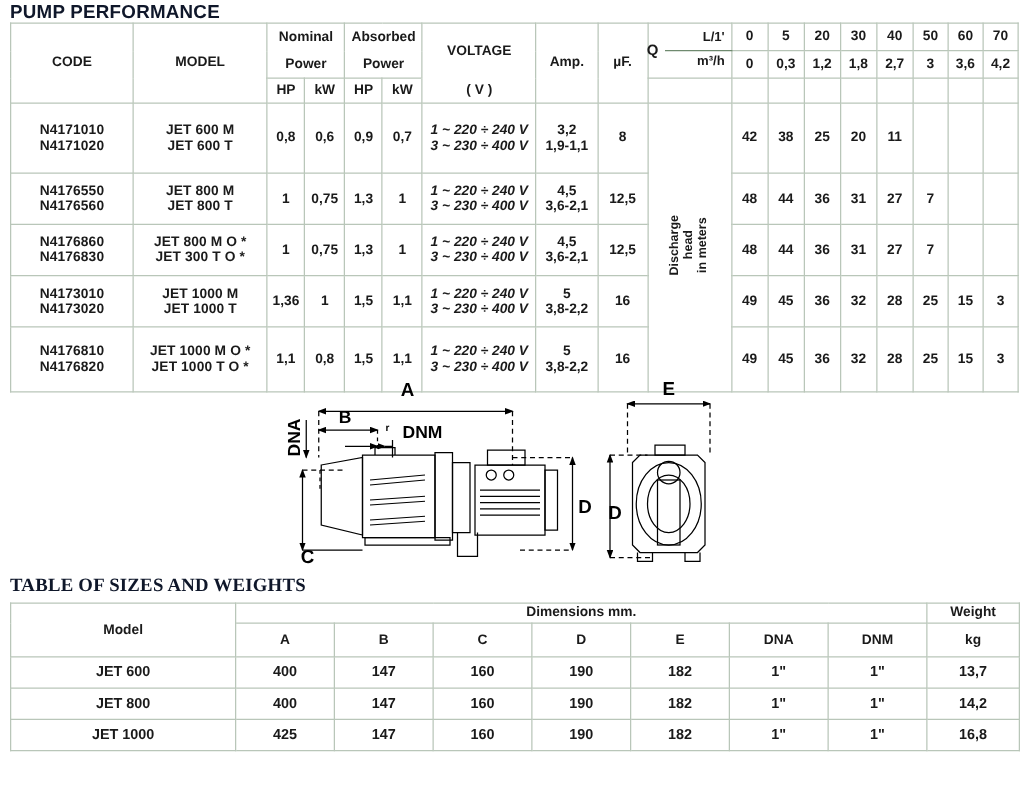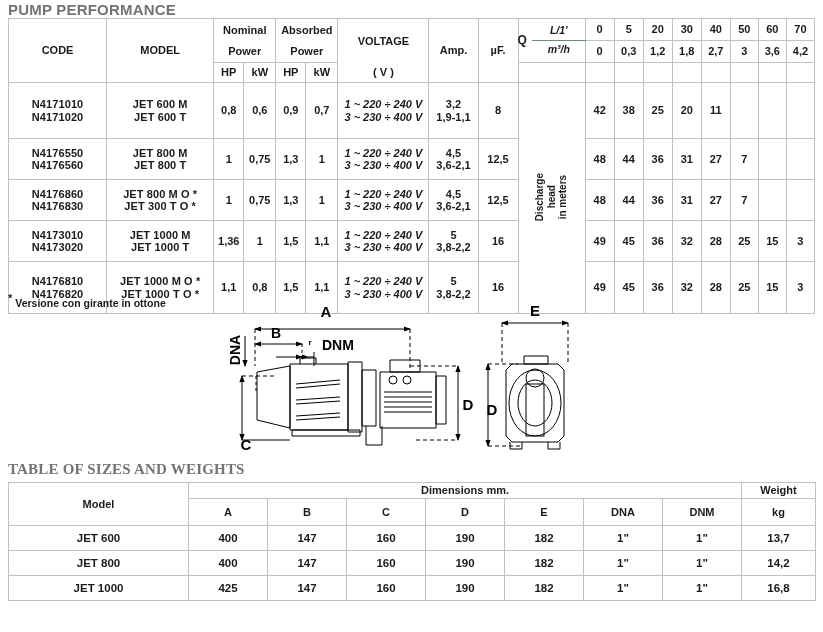--- a/index.html
+++ b/index.html
@@ -10,21 +10,21 @@
     font-family:"Liberation Sans","DejaVu Sans",sans-serif;
     color:#1a1a1a;
     overflow:hidden;
     position:relative;
   }
   .page{position:relative;width:823px;height:632px;}
 
   
   .section-title{
     font-size:15px;font-weight:bold;letter-spacing:.2px;
-    color:#737373;
+    color:#0f172a;
   }
   #perf-title{position:absolute;left:8px;top:1px;}
   #sizes-title{position:absolute;left:8px;top:461px;font-family:Liberation Serif, serif;}
 
   
   table{border-collapse:collapse;table-layout:fixed;}
   .grid{position:absolute;border:1px solid #9aa89a;}
   .grid td,.grid th{
     border:1px solid #b9c6b9;
     text-align:center;vertical-align:middle;
@@ -51,22 +51,21 @@
   .mid-label{font-size:11px;font-weight:bold;}
   .sub-label{font-size:10.5px;font-weight:bold;}
 
   
   .q-head{padding:0;}
   .q-wrap{display:flex;align-items:center;justify-content:center;height:100%;}
   .q-letter{font-size:12px;font-weight:bold;margin-right:5px;}
   .q-rows{display:flex;flex-direction:column;}
   .q-rows span{
     font-size:10.5px;font-weight:bold;padding:3px 6px;min-width:42px;
-    text-align:center;
-    font-style:italic;
+    text-align:right;
   }
   .q-rows span:first-child{border-bottom:1px solid #6f8a6f;}
 
   
   .disch{position:relative;}
   .disch-inner{
     writing-mode:vertical-rl;transform:rotate(180deg);
     font-size:10px;font-weight:bold;line-height:1.15;
     text-align:center;white-space:pre-line;
     display:inline-block;
@@ -340,24 +339,20 @@
         <td>36</td>
         <td>32</td>
         <td>28</td>
         <td>25</td>
         <td>15</td>
         <td>3</td>
       </tr>
     </tbody>
   </table>
 
-  <div class="footnote">
-    <sup>*</sup>
-    <span>Versione con girante in ottone</span>
-  </div>
 
   <div id="drawing">
     <svg width="420" height="155" viewBox="0 0 420 155" xmlns="http://www.w3.org/2000/svg">
       <defs>
         <marker id="ah" markerWidth="7" markerHeight="7" refX="6" refY="2.6" orient="auto">
           <path d="M0,0 L7,2.6 L0,5.2 z" fill="#000"></path>
         </marker>
         <marker id="ahs" markerWidth="7" markerHeight="7" refX="1" refY="2.6" orient="auto">
           <path d="M7,0 L0,2.6 L7,5.2 z" fill="#000"></path>
         </marker>

